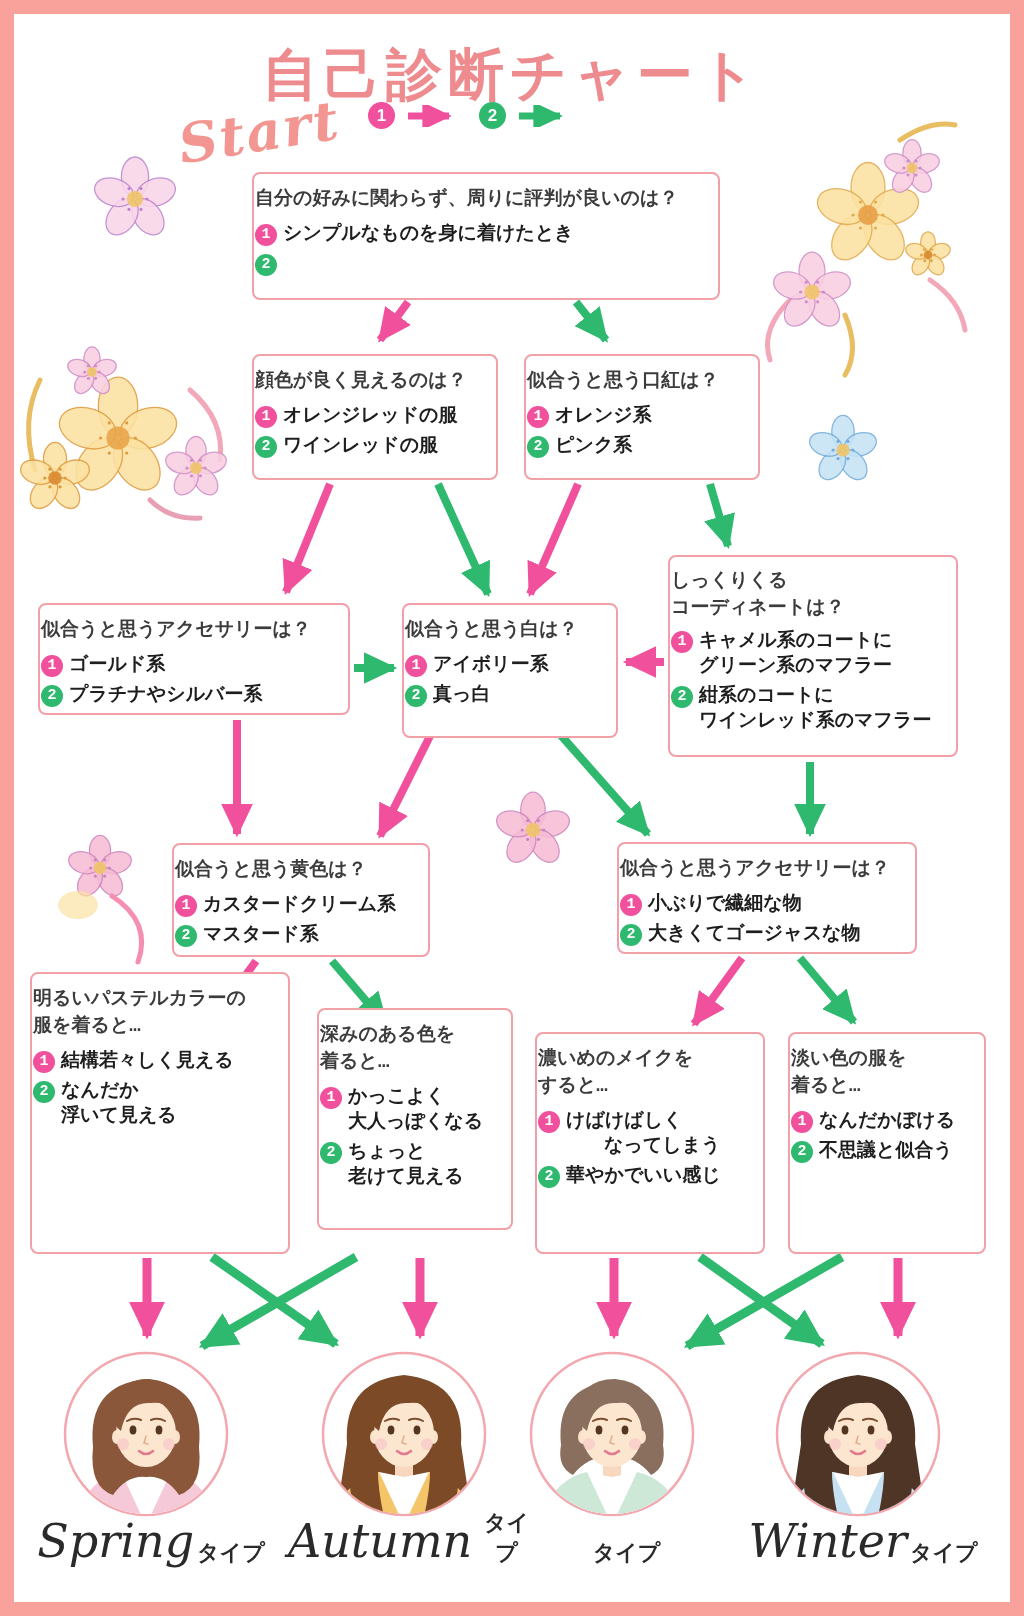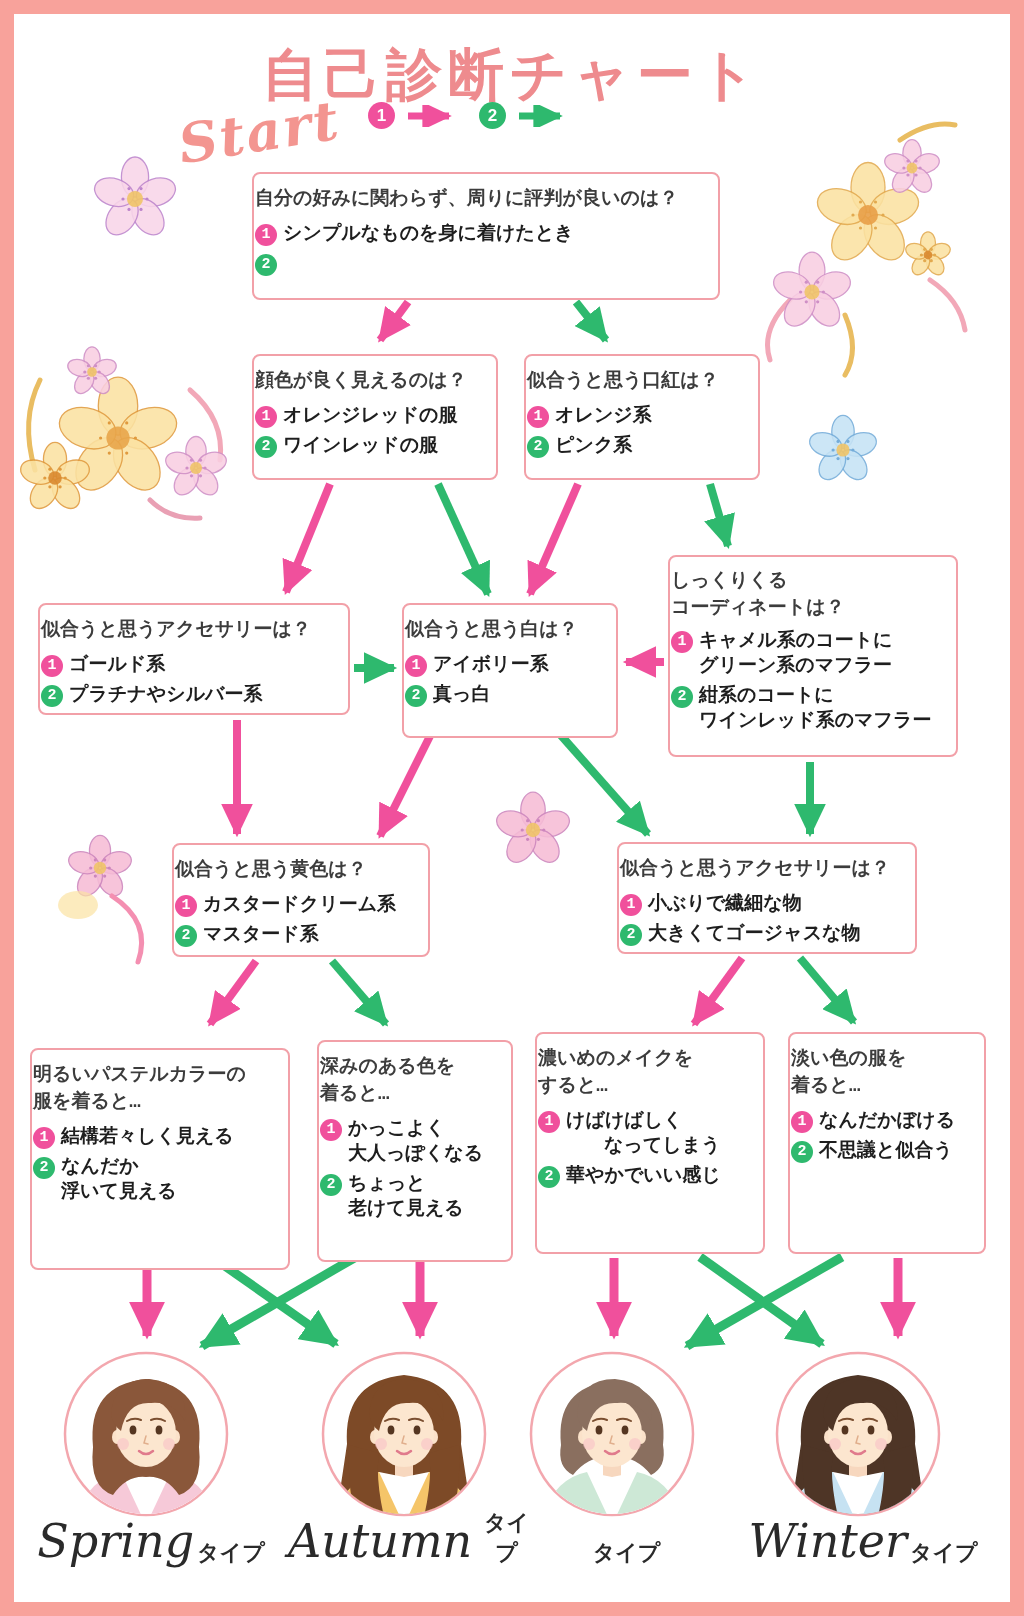--- a/index.html
+++ b/index.html
@@ -343,35 +343,35 @@
     <div class="opt">
         <span class="badge b1">1</span>
         <span class="opt-text">小ぶりで繊細な物</span>
       </div>
     <div class="opt">
         <span class="badge b2">2</span>
         <span class="opt-text">大きくてゴージャスな物</span>
       </div>
   </div>
 
-  <div class="box" style="left:30px;top:1048px;width:260px;height:222px">
+  <div class="box" style="left:30px;top:972px;width:260px;height:282px">
     <div class="q">明るいパステルカラーの
 服を着ると…</div>
     <div class="opt">
         <span class="badge b1">1</span>
         <span class="opt-text">結構若々しく見える</span>
       </div>
     <div class="opt">
         <span class="badge b2">2</span>
         <span class="opt-text">なんだか
 浮いて見える</span>
       </div>
   </div>
 
-  <div class="box" style="left:317px;top:1040px;width:196px;height:222px">
+  <div class="box" style="left:317px;top:1008px;width:196px;height:222px">
     <div class="q">深みのある色を
 着ると…</div>
     <div class="opt">
         <span class="badge b1">1</span>
         <span class="opt-text">かっこよく
 大人っぽくなる</span>
       </div>
     <div class="opt">
         <span class="badge b2">2</span>
         <span class="opt-text">ちょっと

